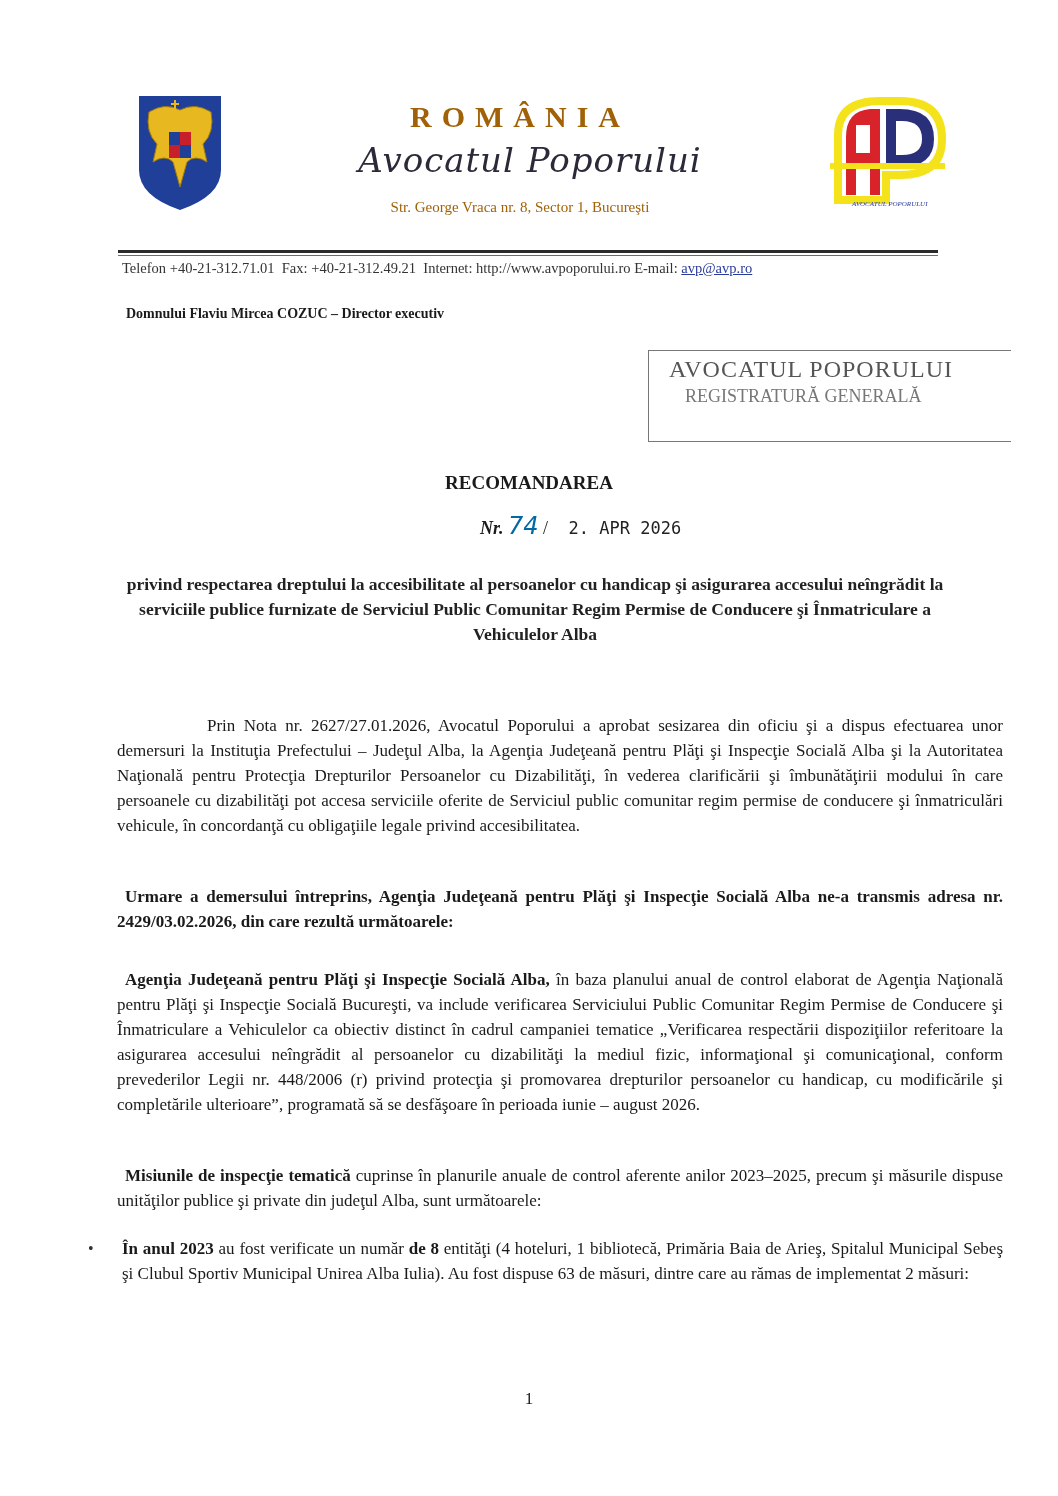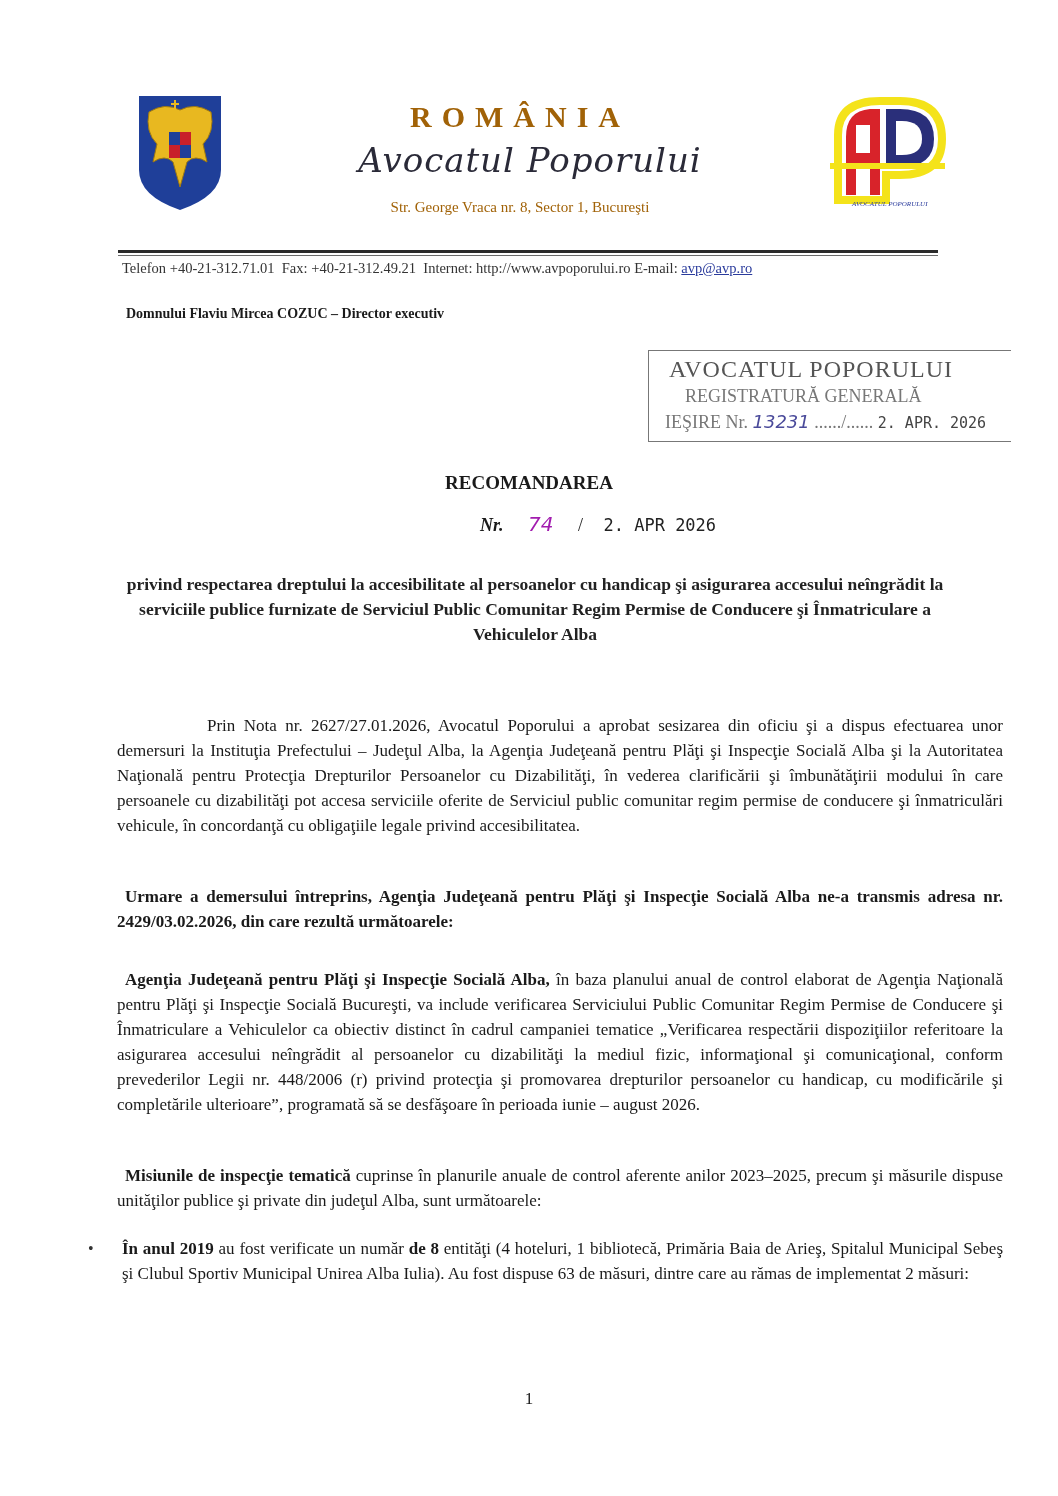--- a/index.html
+++ b/index.html
@@ -34,21 +34,21 @@
     #stamp .l2 { position: absolute; left: 36px; top: 35px; font-size: 18px; color: #777; }
     #stamp .l3 { position: absolute; left: 16px; top: 60px; font-size: 18px; color: #777; white-space: nowrap; }
     #stamp .hw { font-family: "DejaVu Sans", sans-serif; font-style: italic; color: #4a4a9a; font-size: 18px; }
     #stamp .dt { font-family: "DejaVu Sans Mono", monospace; color: #444; font-size: 15px; }
 
     
     #doc-title { left: 0; width: 1058px; top: 472px; text-align: center; font-size: 19px;
       font-weight: bold; }
     #doc-number { left: 480px; top: 512px; white-space: nowrap; font-size: 18px; }
     #doc-number .nr { font-weight: bold; font-style: italic; }
-    #doc-number .hw { font-family: "DejaVu Sans", sans-serif; font-style: italic; color: #a21caf; font-size: 20px; margin: 0 20px; }
+    #doc-number .hw { font-family: "DejaVu Sans", sans-serif; font-style: italic; color: #0369a1; font-size: 24px; margin: 0 0; }
     #doc-number .date { font-family: "DejaVu Sans Mono", monospace; color: #222; font-size: 17px; margin-left: 16px; }
 
     #subject { left: 120px; top: 572px; width: 830px; text-align: center; font-size: 17.5px;
       font-weight: bold; line-height: 25px; color: #222; }
 
     
     .para { left: 117px; width: 886px; font-size: 17px; line-height: 25px; text-align: justify; }
     #p1 { top: 713px; text-indent: 90px; }
     #p2 { top: 884px; text-indent: 8px; }
     #p3 { top: 967px; text-indent: 8px; }
@@ -103,26 +103,20 @@
   <span class="mail">avp@avp.ro</span>
 </div>
 
 <div class="abs" id="recipient">
   <div>Domnului Flaviu Mircea COZUC – Director executiv</div>
 </div>
 
 <div class="abs" id="stamp">
   <div class="l1">AVOCATUL POPORULUI</div>
   <div class="l2">REGISTRATURĂ GENERALĂ</div>
-  <div class="l3">
-    <span>IEŞIRE Nr.</span>
-    <span class="hw">13231</span>
-    <span>......</span><span>/</span><span>......</span>
-    <span class="dt">2. APR. 2026</span>
-  </div>
 </div>
 
 <div class="abs" id="doc-title">RECOMANDAREA</div>
 <div class="abs" id="doc-number">
   <span class="nr">Nr.</span>
   <span class="hw">74</span>
   <span>/</span>
   <span class="date">2. APR 2026</span>
 </div>
 
@@ -133,17 +127,17 @@
 <div class="abs para" id="p3">
   <span class="b">Agenţia Judeţeană pentru Plăţi şi Inspecţie Socială Alba,</span><span> în baza planului anual de control elaborat de Agenţia Naţională pentru Plăţi şi Inspecţie Socială Bucureşti, va include verificarea Serviciului Public Comunitar Regim Permise de Conducere şi Înmatriculare a Vehiculelor ca obiectiv distinct în cadrul campaniei tematice „Verificarea respectării dispoziţiilor referitoare la asigurarea accesului neîngrădit al persoanelor cu dizabilităţi la mediul fizic, informaţional şi comunicaţional, conform prevederilor Legii nr. 448/2006 (r) privind protecţia şi promovarea drepturilor persoanelor cu handicap, cu modificările şi completările ulterioare”, programată să se desfăşoare în perioada iunie  – august 2026.</span>
 </div>
 <div class="abs para" id="p4">
   <span class="b">Misiunile de inspecţie tematică</span><span> cuprinse în planurile anuale de control aferente anilor 2023–2025, precum şi măsurile dispuse unităţilor publice şi private din judeţul Alba, sunt următoarele:</span>
 </div>
 
 <ul class="abs" id="bullet-list">
   <li>
     <span class="dot">•</span>
-    <span class="b">În anul 2019</span><span> au fost verificate un număr </span><span class="b">de 8</span><span> entităţi (4 hoteluri, 1 bibliotecă, Primăria Baia de Arieş, Spitalul Municipal Sebeş şi Clubul Sportiv Municipal Unirea Alba Iulia). Au fost dispuse 63 de măsuri, dintre care au rămas de implementat 2 măsuri:</span>
+    <span class="b">În anul 2023</span><span> au fost verificate un număr </span><span class="b">de 8</span><span> entităţi (4 hoteluri, 1 bibliotecă, Primăria Baia de Arieş, Spitalul Municipal Sebeş şi Clubul Sportiv Municipal Unirea Alba Iulia). Au fost dispuse 63 de măsuri, dintre care au rămas de implementat 2 măsuri:</span>
   </li>
 </ul>
 
 <div class="abs" id="page-number">1</div>
 
 </body></html>

